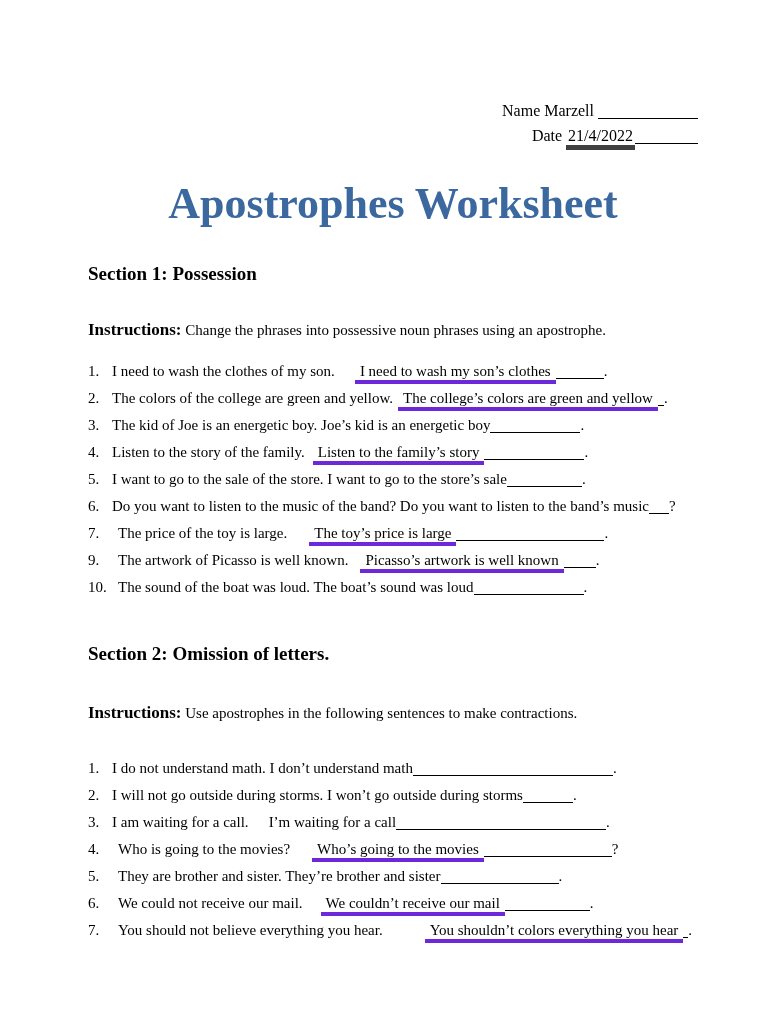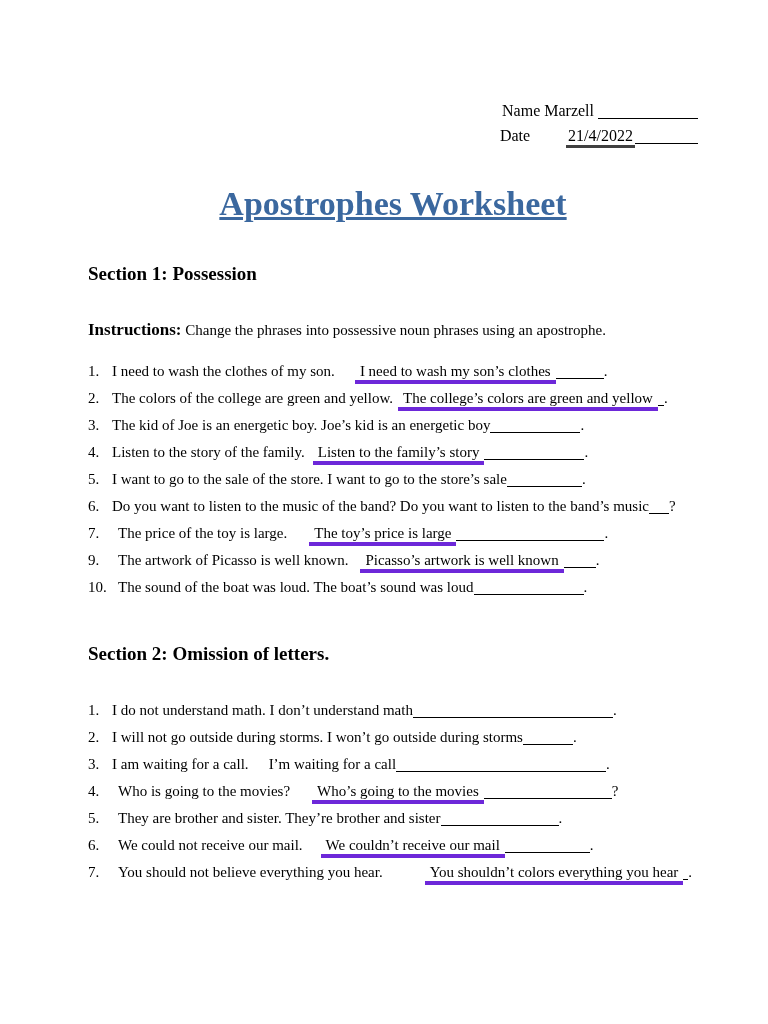--- a/index.html
+++ b/index.html
@@ -10,26 +10,26 @@
     color:#000; overflow:hidden;
   }
   .page { width:768px; height:1024px; padding:98px 70px 16px 88px; overflow:hidden; }
 
   
   .header { text-align:right; font-size:16px; line-height:25px; }
   .blank {
     display:inline-block; height:14px; vertical-align:-3px;
     border-bottom:1px solid #000;
   }
-  .ans-inline { border-bottom:3px solid #404040; padding:0 2px 1px 2px;margin-left:32px; }
+  .ans-inline { border-bottom:5px solid #404040; padding:0 2px 1px 2px; }
 
   
   .title {
     margin-top:36px; text-align:center;
-    font-size:34px; line-height:40px; font-weight:bold;text-decoration:underline;
+    font-size:44px; line-height:40px; font-weight:bold;
   }
 
   
   .sec-heading { font-size:19px; line-height:24px; font-weight:bold; margin-top:38px; }
   .sec-heading.second { }
   .instructions { margin-top:33px; font-size:15px; line-height:22px; }
   .instructions b { font-size:17px; }
   .instructions.second { margin-top:36px; }
 
   .items { margin-top:20px; overflow:hidden; }
@@ -107,20 +107,21 @@
         </div>
         <div class="item">
           <span class="num">10.</span>
           <span class="content pad"><span class="seg-plain">The sound of the boat was loud. The boat’s sound was loud</span><span class="seg-blank" style="width: 110px;"></span><span class="seg-plain">.</span></span>
         </div>
       </div>
   </section>
 
   <section>
     <h2 class="sec-heading second">Section 2: Omission of letters.</h2>
+    <p class="instructions second"><b>Instructions:</b><span> Use apostrophes in the following sentences to make contractions.</span></p>
     <div class="items second" id="items-1">
         <div class="item">
           <span class="num">1.</span>
           <span class="content"><span class="seg-plain">I do not understand math. I don’t understand math</span><span class="seg-blank" style="width: 200px;"></span><span class="seg-plain">.</span></span>
         </div>
         <div class="item">
           <span class="num">2.</span>
           <span class="content"><span class="seg-plain">I will not go outside during storms. I won’t go outside during storms</span><span class="seg-blank" style="width: 50px;"></span><span class="seg-plain">.</span></span>
         </div>
         <div class="item">

